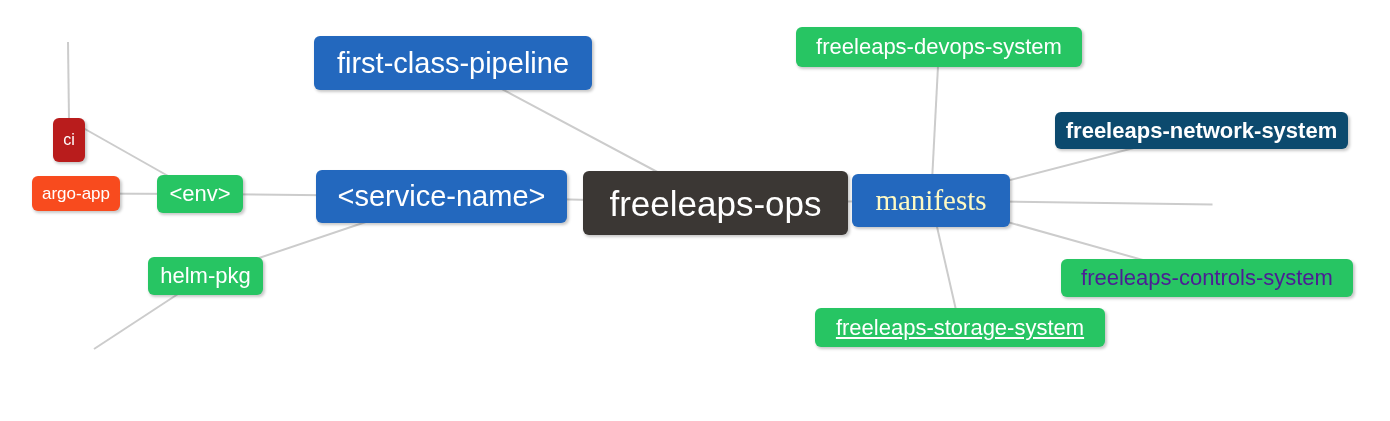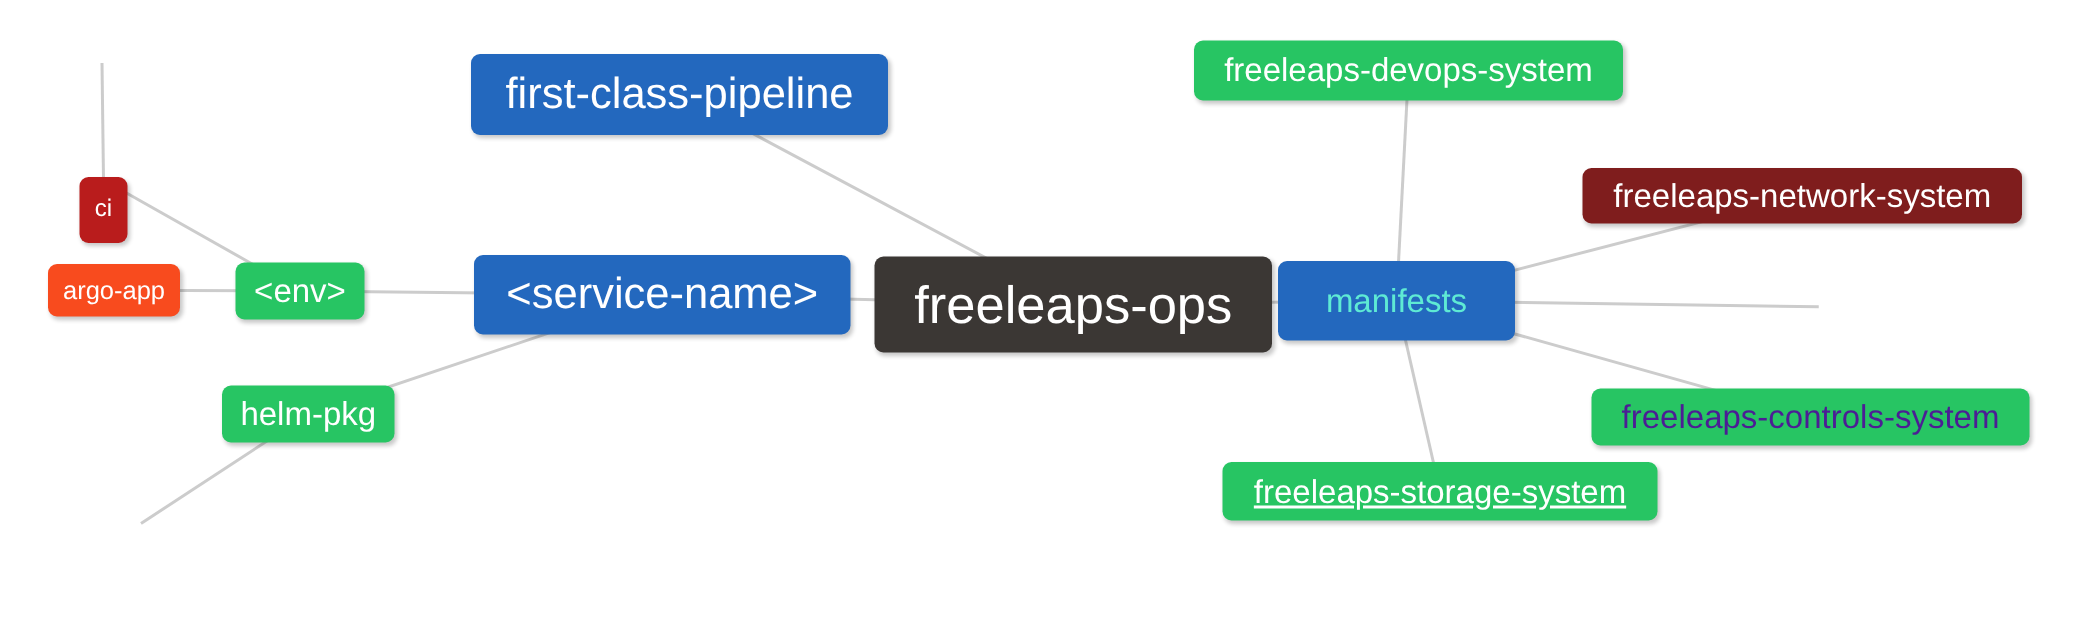--- a/index.html
+++ b/index.html
@@ -65,19 +65,19 @@
       <line x1="931" y1="200.5" x2="960" y2="327.5" stroke="#cccccc" stroke-width="2"></line>
     </svg>
   <div id="node-layer">
       <div class="node" style="left: 53px; top: 104px; width: 32px; height: 44px; font-size: 16px; background: #b91c1c; color: rgb(255, 255, 255); margin-top: 14px;">ci</div>
       <div class="node" style="left: 157px; top: 175px; width: 86px; height: 38px; font-size: 22px; background: rgb(39, 197, 99); color: rgb(255, 255, 255);">&lt;env&gt;</div>
       <div class="node" style="left: 32px; top: 176px; width: 88px; height: 35px; font-size: 17px; background: rgb(248, 75, 30); color: rgb(255, 255, 255);">argo-app</div>
       <div class="node" style="left: 148px; top: 257px; width: 115px; height: 38px; font-size: 22px; background: rgb(39, 197, 99); color: rgb(255, 255, 255);">helm-pkg</div>
       <div class="node" style="left: 314px; top: 36px; width: 278px; height: 54px; font-size: 29px; background: rgb(35, 104, 190); color: rgb(255, 255, 255);">first-class-pipeline</div>
       <div class="node" style="left: 316px; top: 170px; width: 251px; height: 53px; font-size: 29px; background: rgb(35, 104, 190); color: rgb(255, 255, 255);">&lt;service-name&gt;</div>
       <div class="node" style="left: 583px; top: 171px; width: 265px; height: 64px; font-size: 35px; background: rgb(59, 55, 52); color: rgb(255, 255, 255); text-align: right;">freeleaps-ops</div>
-      <div class="node" style="left: 852px; top: 174px; width: 158px; height: 53px; font-size: 22px; background: rgb(35, 104, 190); color: #5eead4;">manifests</div>
+      <div class="node" style="left: 852px; top: 174px; width: 158px; height: 53px; font-size: 29px; background: rgb(35, 104, 190); color: #fef9c3; font-family: Liberation Serif, serif;">manifests</div>
       <div class="node" style="left: 796px; top: 27px; width: 286px; height: 40px; font-size: 22px; background: rgb(39, 197, 99); color: rgb(255, 255, 255);">freeleaps-devops-system</div>
-      <div class="node" style="left: 1055px; top: 112px; width: 293px; height: 37px; font-size: 22px; background: #7f1d1d; color: rgb(255, 255, 255);">freeleaps-network-system</div>
+      <div class="node" style="left: 1055px; top: 112px; width: 293px; height: 37px; font-size: 22px; background: #0c4a6e; color: rgb(255, 255, 255); font-weight: bold;">freeleaps-network-system</div>
       <div class="node" style="left: 1061px; top: 259px; width: 292px; height: 38px; font-size: 22px; background: rgb(39, 197, 99); color: #4c1d95;">freeleaps-controls-system</div>
       <div class="node" style="left: 815px; top: 308px; width: 290px; height: 39px; font-size: 22px; background: rgb(39, 197, 99); color: rgb(255, 255, 255); text-decoration: underline;">freeleaps-storage-system</div>
     </div>
 </div>
 
 </body></html>

